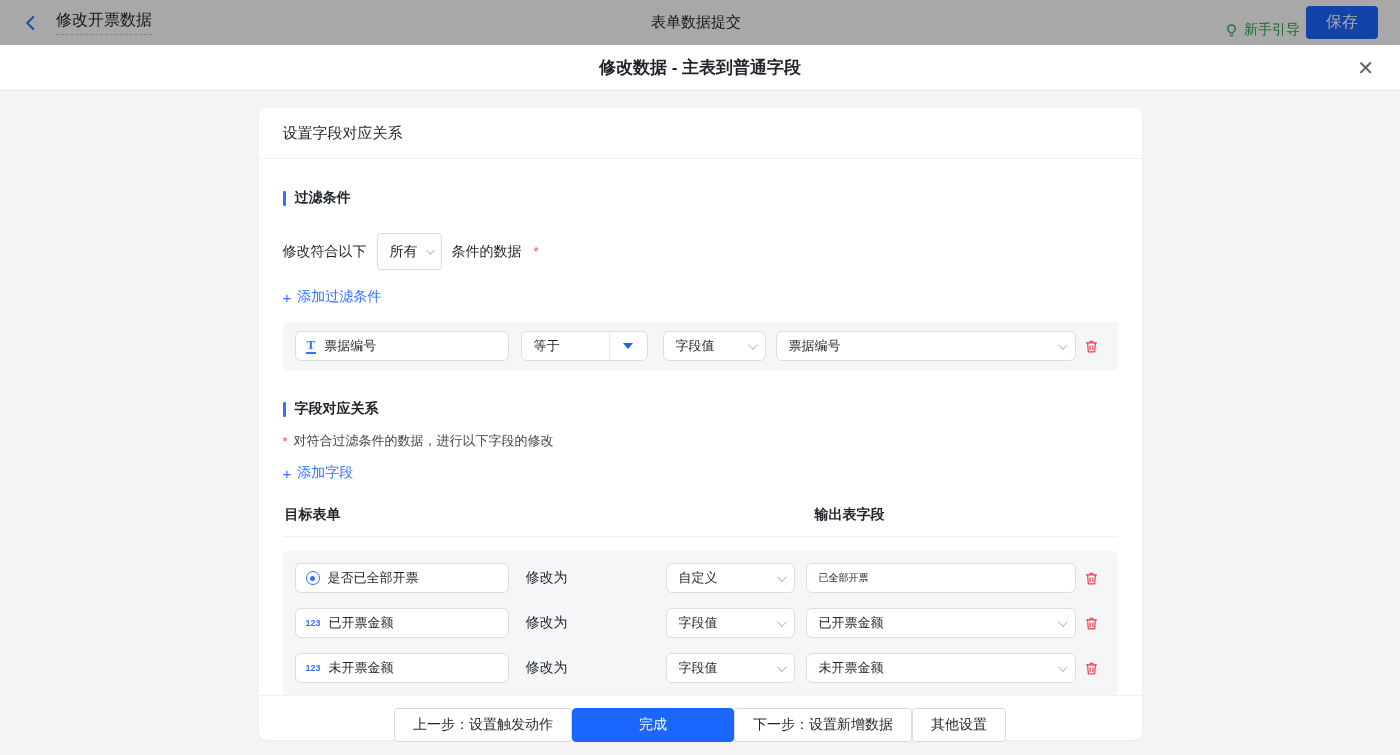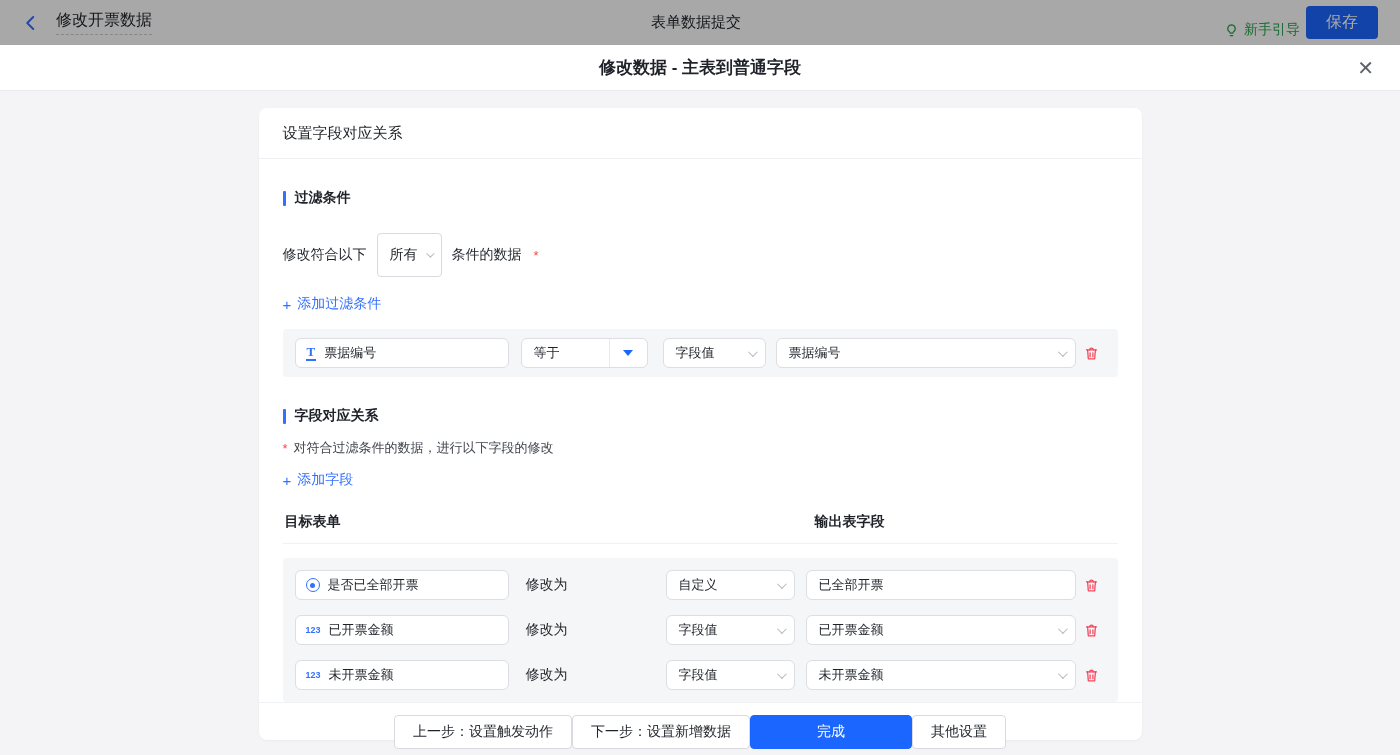--- a/index.html
+++ b/index.html
@@ -35,21 +35,21 @@
     border-radius:8px; box-shadow:0 1px 3px rgba(0,0,0,0.04);
     display:flex; flex-direction:column; }
   .card-header { padding:16px 24px 15px; font-size:15px; color:#1f2329;
     border-bottom:1px solid #eef0f2; }
   .card-content { padding:30px 24px 0; flex:1; }
 
   .sec-title { display:flex; align-items:center; font-size:14px; font-weight:700; }
   .sec-bar { width:3px; height:15px; background:#3370ff; margin-right:9px; border-radius:1px; }
 
   .cond-row { margin-top:26px; display:flex; align-items:center; font-size:14px; gap:10px; }
-  .mini-select { min-width:62px; height:44px; border:1px solid #d8dadf; border-radius:4px;
+  .mini-select { min-width:62px; height:37px; border:1px solid #d8dadf; border-radius:4px;
     background:#fff; display:flex; align-items:center; justify-content:space-between;
     padding:0 9px 0 12px; gap:8px; cursor:pointer; }
   .req { color:#f54a45; font-size:13px; margin-left:2px; }
 
   .add-link { margin-top:18px; color:#3370ff; font-size:14px; display:flex;
     align-items:center; gap:6px; cursor:pointer; width:max-content; }
   .plus { font-size:15px; }
 
   .gray-box { margin-top:16px; background:#f5f6f7; border-radius:4px;
     padding:9px 12px; }
@@ -90,21 +90,21 @@
 
   .desc-line { margin-top:14px; font-size:13px; color:#41464d; display:flex; gap:6px; align-items:center; }
   .table-head { margin-top:24px; display:flex; font-size:14px; font-weight:700;
     padding:0 2px 12px; border-bottom:1px solid #f0f1f3; }
   .table-head .col1 { flex:0 0 530px; }
 
   .map-label { margin-left:17px; width:42px; font-size:14px; color:#1f2329; flex:none; }
   .map-type { margin-left:98px; width:129px; flex:none; }
   .map-value { margin-left:11px; width:270px; flex:none; }
   .map-input { margin-left:11px; width:270px; height:30px; background:#fff;
-    border:1px solid #dcdee2; border-radius:6px; padding:0 12px; font-size:13px;
+    border:1px solid #dcdee2; border-radius:6px; padding:0 12px; font-size:10px;
     color:#1f2329; font-family:inherit; outline:none; }
 
   
   .card-footer { margin-top:auto; border-top:1px solid #f0f1f3; padding:12px 0 0;
     height:57px; display:flex; justify-content:center; gap:0; }
   .btn { height:34px; border-radius:4px; font-size:14px; cursor:pointer;
     font-family:inherit; }
   .btn-outline { background:#fff; border:1px solid #d8dadf; color:#1f2329; padding:0 18px; }
   .btn-primary { background:#1a66ff; border:1px solid #1a66ff; color:#fff; width:162px; }
 </style>
@@ -286,19 +286,19 @@
                 <path d="M10 11v5.5M14 11v5.5"></path>
             </svg>
           </div>
         </div>
 
       </div>
     </div>
 
     <div class="card-footer">
       <button class="btn btn-outline">上一步：设置触发动作</button>
+      <button class="btn btn-primary">完成</button>
       <button class="btn btn-outline">下一步：设置新增数据</button>
-      <button class="btn btn-primary">完成</button>
       <button class="btn btn-outline">其他设置</button>
     </div>
 
   </div>
 </div>
 
 </body></html>

